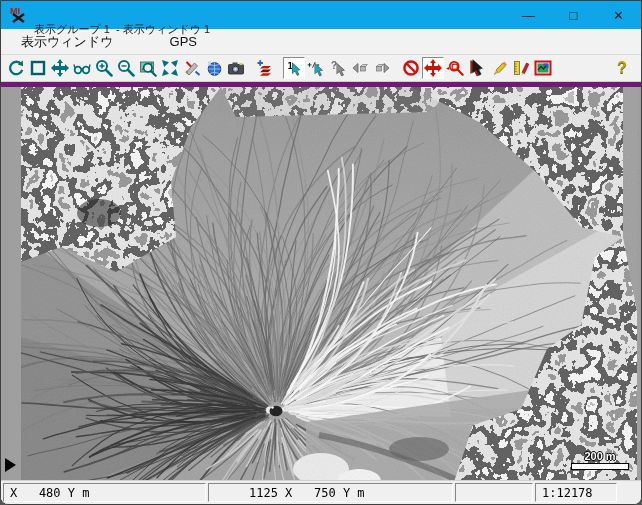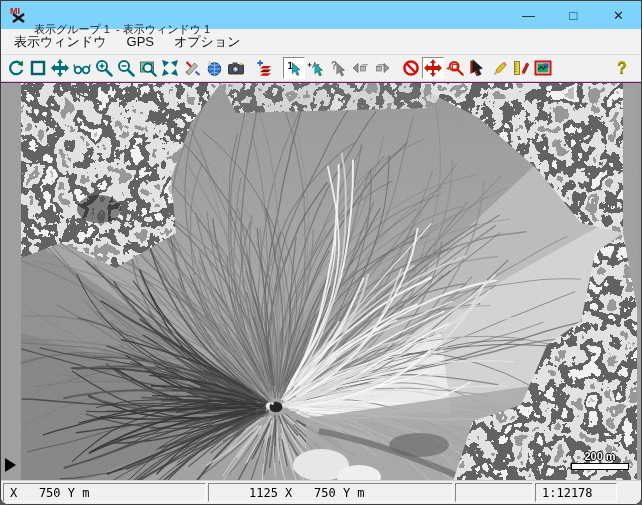--- a/index.html
+++ b/index.html
@@ -3,41 +3,41 @@
 <meta charset="utf-8">
 <style>
   html,body{margin:0;padding:0;background:#555;}
   *{box-sizing:border-box;}
   #win{
     width:642px;height:505px;background:#f2f2f2;border:1px solid #3f3f3f;
     border-radius:0 0 8px 8px;overflow:hidden;position:relative;
     font-family:"Liberation Sans","DejaVu Sans",sans-serif;color:#111;
   }
   
-  #titlebar{height:28px;display:flex;align-items:center;background:#7dd3fc;}
+  #titlebar{height:28px;display:flex;align-items:center;background:#0ea5e9;}
   #app-icon{width:20px;height:18px;margin:0 6px 0 7px;flex:0 0 auto;}
   #title-text{font-size:11px;white-space:pre;flex:1 1 auto;color:#1a1a1a;margin-top:28px;}
   .wbtn{width:45px;height:28px;display:flex;align-items:center;justify-content:center;
         font-size:13px;color:#222;cursor:default;}
   
   #menubar{height:26px;display:flex;align-items:center;background:#f2f2f2;
-           border-bottom:1px solid #d9d9d9;padding-left:3px;}
+           border-bottom:1px solid #d9d9d9;padding-left:10px;gap:36px;}
   .menu-item{font-size:13px;padding:3px 10px;white-space:nowrap;}
   
   #toolbar{height:27px;display:flex;align-items:center;background:#f1f1f1;
            border-bottom:1px solid #cfcfcf;padding:0 4px;}
   .tbtn{width:22px;height:22px;display:flex;align-items:center;justify-content:center;
         flex:0 0 auto;border:1px solid transparent;}
   .tbtn svg{display:block;}
   .tbtn.pressed{background:#fff;border-color:#8a8a8a #fff #fff #8a8a8a;}
   .gap{width:7px;flex:0 0 auto;}
   #help-btn{margin-left:auto;margin-right:4px;font-size:16px;font-weight:bold;
             color:#bfa300;text-shadow:0 1px 0 #6b5e00;}
   
-  #canvas{height:398px;position:relative;background:#9f9f9f;border-top:1px solid #701a75;overflow:hidden;}
+  #canvas{height:398px;position:relative;background:#9f9f9f;border-top:5px solid #701a75;overflow:hidden;}
   #map-svg{position:absolute;left:20px;top:0;}
   #panel-toggle{position:absolute;left:4px;bottom:8px;width:0;height:0;
     border-top:7px solid transparent;border-bottom:7px solid transparent;
     border-left:11px solid #000;cursor:pointer;}
   #scalebar{position:absolute;right:12px;bottom:10px;text-align:center;}
   #scalebar-label{font-size:11px;font-weight:bold;color:#fff;
     text-shadow:1px 0 0 #000,-1px 0 0 #000,0 1px 0 #000,0 -1px 0 #000;margin-bottom:1px;}
   #scalebar-bar{width:58px;height:7px;background:#fff;border:1px solid #000;}
   
   #statusbar{height:24px;background:#efefef;display:flex;align-items:center;
@@ -78,21 +78,20 @@
     </svg>
     <div id="title-text">表示グループ 1  - 表示ウィンドウ 1</div>
     <div class="wbtn">—</div>
     <div class="wbtn">□</div>
     <div class="wbtn">✕</div>
   </div>
 
   <div id="menubar">
     <div class="menu-item">表示ウィンドウ</div>
     <div class="menu-item">GPS</div>
-    <div class="menu-item">オプション</div>
   </div>
 
   <div id="toolbar">
     <div class="tbtn">
       <svg width="18" height="18" viewBox="0 0 18 18">
         <path d="M14.2 5.2 A6.2 6.2 0 1 0 15.2 10.8" fill="none" stroke="#00707e" stroke-width="2.3"></path>
         <path d="M15.8 1.5 L16 7.2 L10.8 5.4 Z" fill="#074"></path>
       </svg>
     </div>
     <div class="tbtn">
@@ -809,19 +808,19 @@
 
     <div id="panel-toggle"></div>
 
     <div id="scalebar">
       <div id="scalebar-label">200 m</div>
       <div id="scalebar-bar"></div>
     </div>
   </div>
 
   <div id="statusbar">
-    <div class="scell" id="status-pos-y">X   750 Y m</div>
+    <div class="scell" id="status-pos-y">X   480 Y m</div>
     <div class="scell" id="status-pos-xy">1125 X   750 Y m</div>
     <div class="scell" id="status-blank"></div>
     <div class="scell" id="status-scale">1:12178</div>
     <div id="status-grip"></div>
   </div>
 </div>
 
 </body></html>

